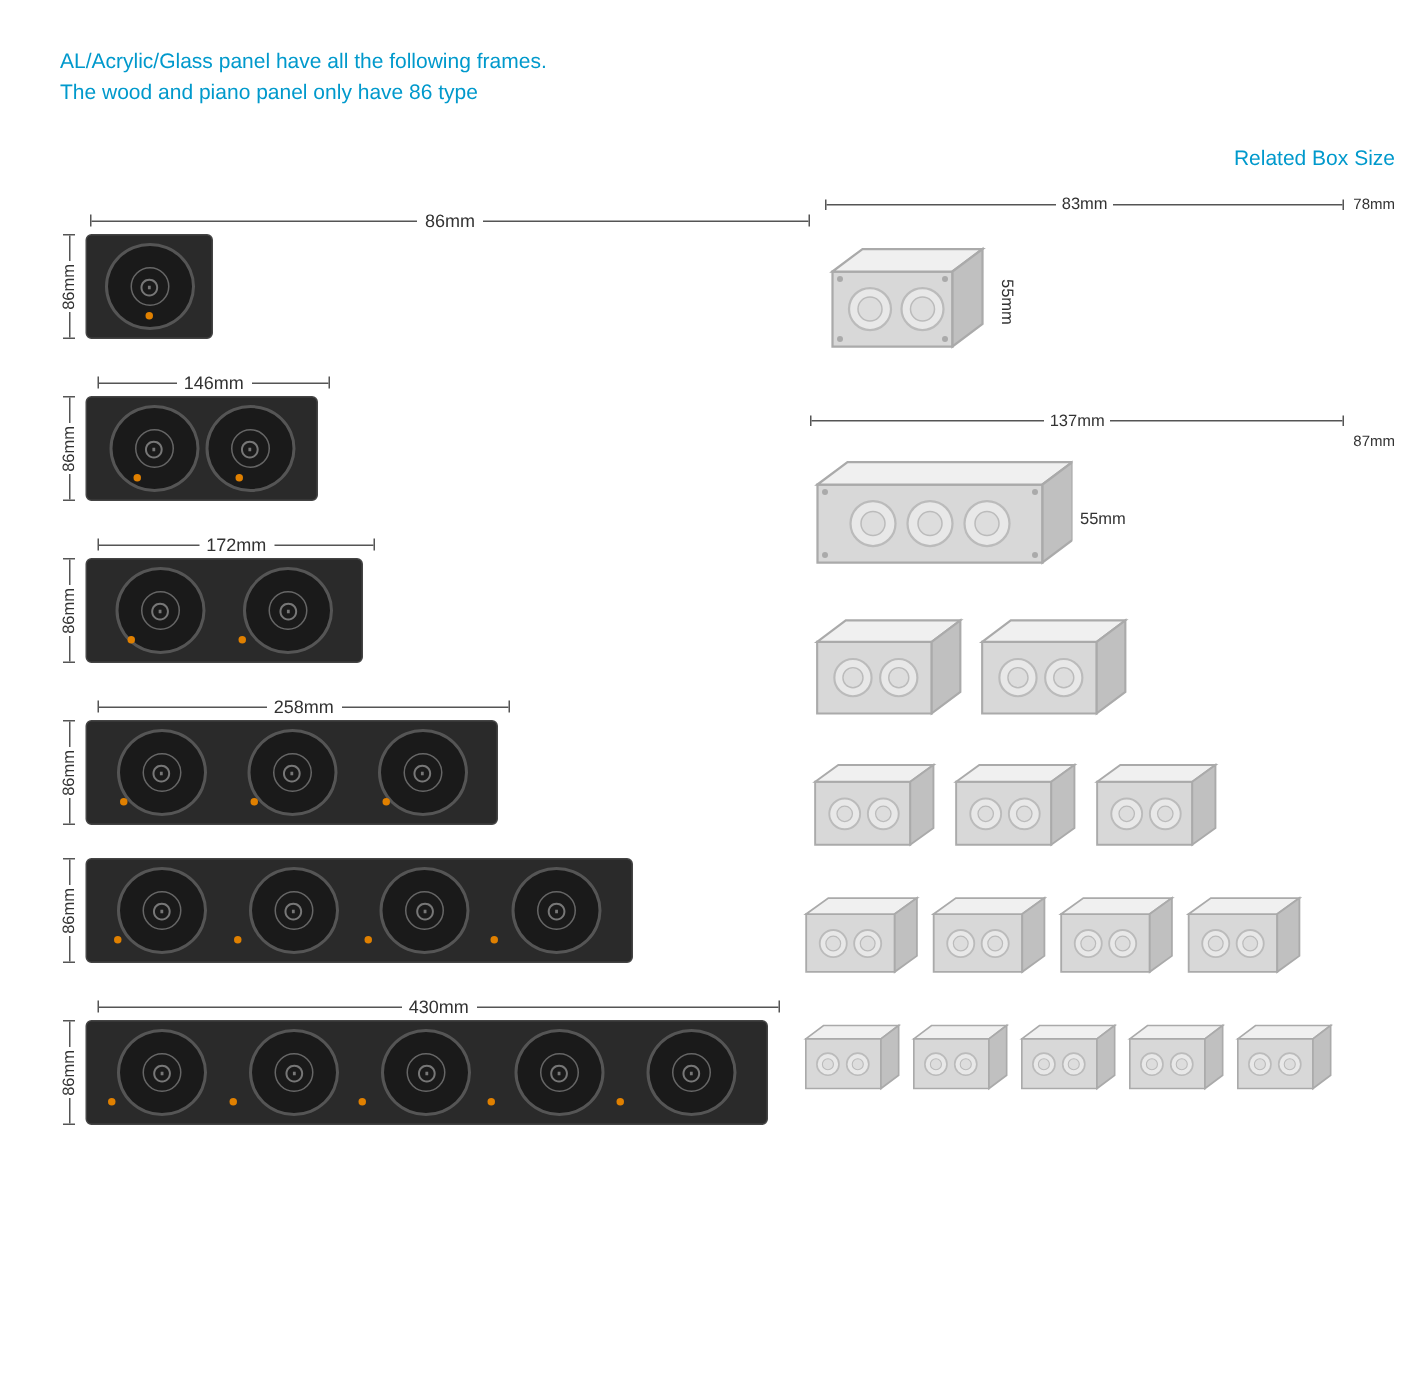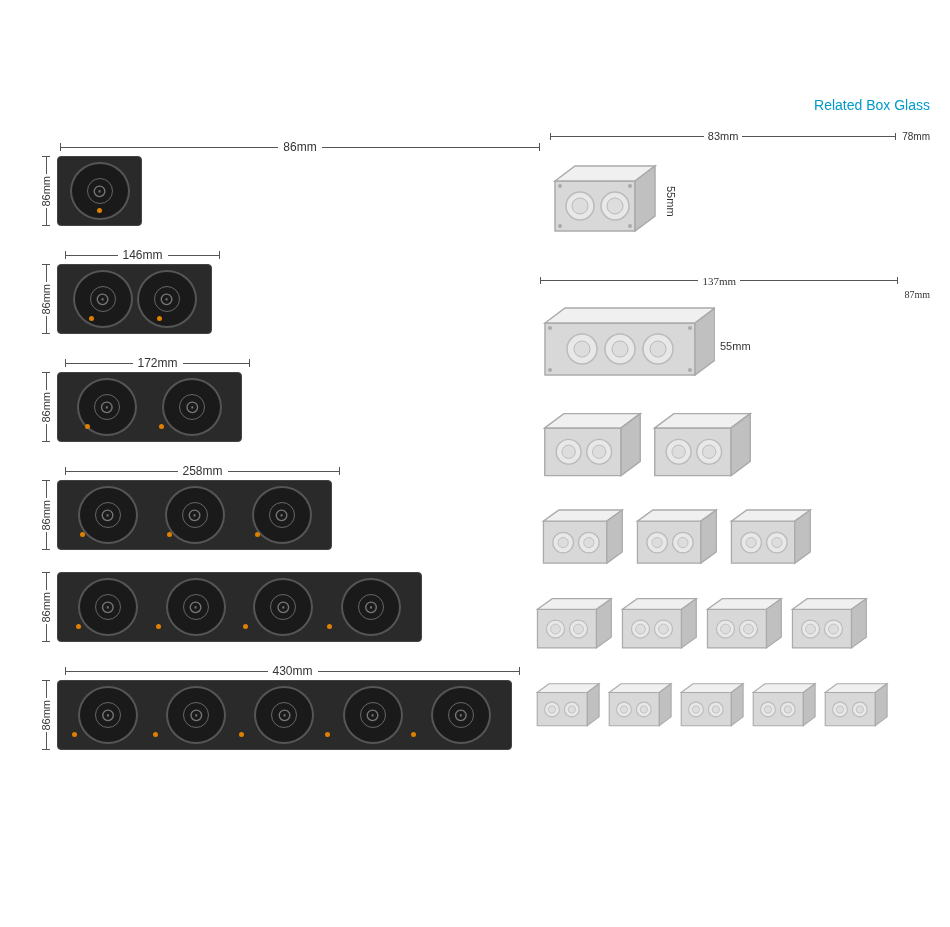--- a/index.html
+++ b/index.html
@@ -114,22 +114,26 @@
       border-radius: 50%;
       background: #e08000;
     }
   </style>
 </head>
 <body>
 
 <div class="page-container">
 
 
-
-  <div class="related-box-label" style="color:#0099cc; font-size:14px;">Related Box Glass</div>
+  <div class="subtitle">
+    <div>AL/Acrylic/Glass panel have all the following frames.</div>
+    <div>The wood and piano panel only have 86 type</div>
+  </div>
+
+  <div class="related-box-label" style="color:#0099cc; font-size:14px;">Related Box Size</div>
 
   <div class="left-panel">
 
     <div class="frame-row">
       <div style="display:flex; align-items:center; margin-bottom:2px;">
         <div style="width:20px;"></div>
         <div style="flex:1; display:flex; align-items:center;">
           <div style="width:1px; height:8px; background:#555;"></div>
           <div style="flex:1; height:1px; background:#555;"></div>
           <span style="font-size:12px; padding:0 5px; color:#333;">86mm</span>
@@ -330,21 +334,21 @@
           </svg>
           <div style="display:flex; flex-direction:column; justify-content:center; height:80px; margin-left:5px;">
             <span style="font-size:11px; color:#333; writing-mode:vertical-rl; transform:rotate(0deg);">55mm</span>
           </div>
         </div>
       </div>
     </div>
 
     <div style="margin-bottom: 20px; position:relative;">
       <div style="position:relative; margin-left:10px;">
-        <div style="display:flex; align-items:center; margin-bottom:3px;font-family:Liberation Serif, serif;">
+        <div style="display:flex; align-items:center; margin-bottom:3px;">
           <div style="width:1px; height:7px; background:#555;"></div>
           <div style="flex:1; height:1px; background:#555;"></div>
           <span style="font-size:11px; color:#333; padding:0 4px;">137mm</span>
           <div style="flex:1; height:1px; background:#555;"></div>
           <div style="width:1px; height:7px; background:#555;"></div>
           <span style="font-size:10px; color:#333; margin-left:6px;margin-top:28px;">87mm</span>
         </div>
         <div style="display:flex; align-items:flex-start;">
           <svg width="175" height="85" viewBox="0 0 175 85">
 

